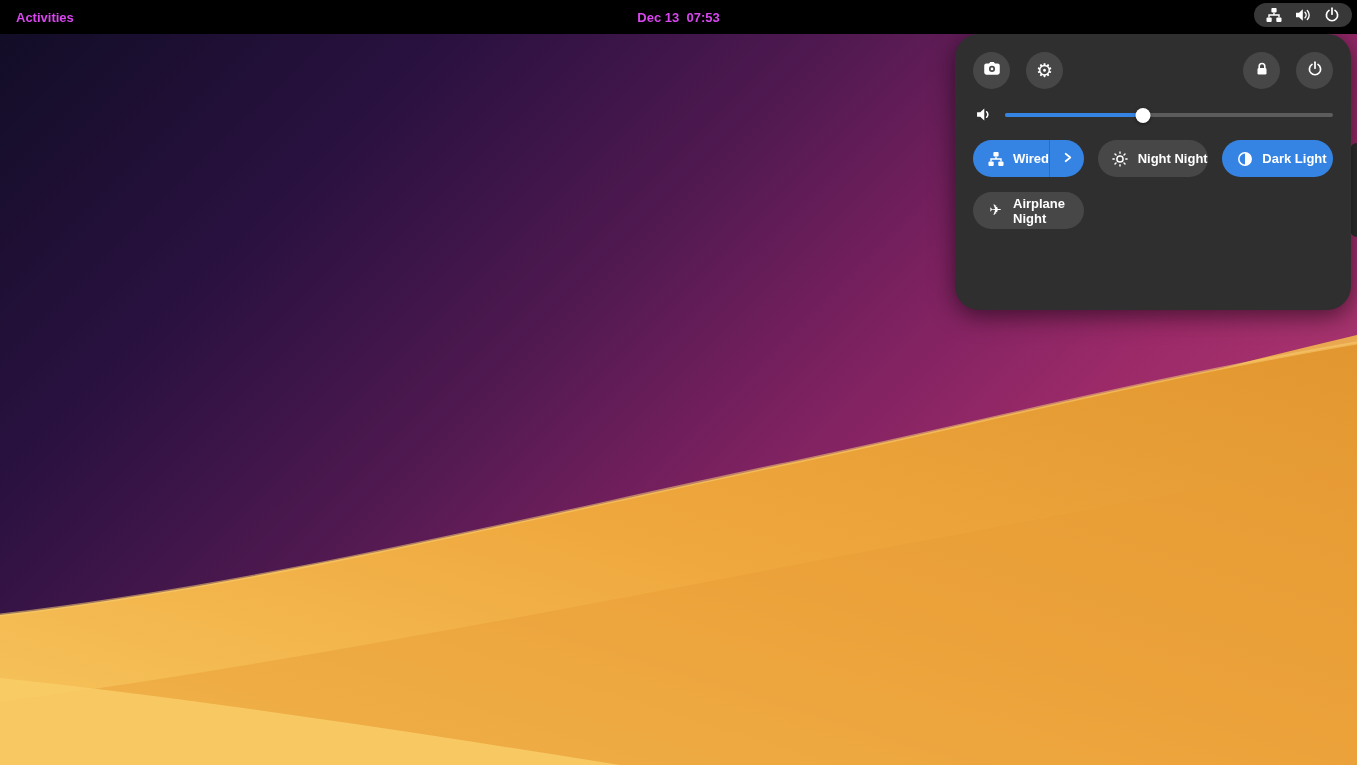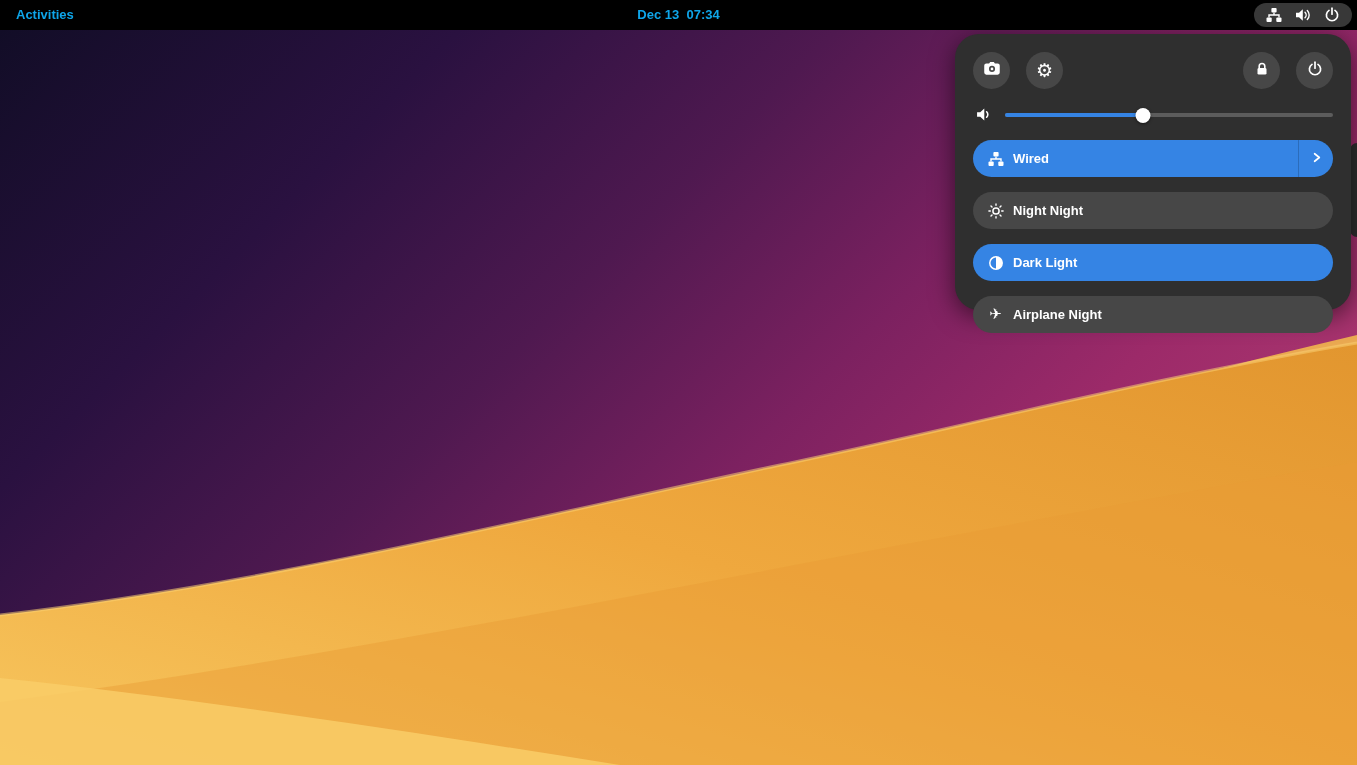--- a/index.html
+++ b/index.html
@@ -18,22 +18,22 @@
 
   
   .wallpaper{
     position:absolute;left:0;top:30px;right:0;bottom:0;
     background:linear-gradient(135deg,#120d27 0%,#2a1140 22%,#4f1950 40%,#7c2160 56%,#9c2a69 70%,#b03b72 88%,#bb4a78 100%);
   }
   .wallpaper svg{position:absolute;inset:0;width:100%;height:100%;}
 
   
   .topbar{
-    position:absolute;left:0;top:0;width:100%;height:29px;
-    background:#000;color:#0ea5e9;
+    position:absolute;left:0;top:0;width:100%;height:34px;
+    background:#000;color:#d946ef;
     display:flex;align-items:center;
     font-size:13px;font-weight:700;
     z-index:30;
   }
   .activities{padding:0 16px;height:100%;display:flex;align-items:center;cursor:pointer;}
   .clock{
     position:absolute;left:50%;transform:translateX(-50%);
     white-space:pre;cursor:pointer;
   }
   .status-pill{
@@ -77,21 +77,21 @@
     background:var(--accent);width:40%;
   }
   .slider-knob{
     position:absolute;top:1px;width:15px;height:15px;border-radius:50%;
     background:#fff;transform:translateX(-50%);
     box-shadow:0 1px 3px rgba(0,0,0,.5);
   }
 
   .toggle-grid{
     margin-top:17px;
-    display:grid;grid-template-columns:1fr;
+    display:grid;grid-template-columns:1fr 1fr 1fr;
     column-gap:14px;row-gap:15px;
   }
   .toggle{
     height:37px;border-radius:19px;
     background:var(--btn-bg);
     display:flex;align-items:center;
     color:#fff;font-size:13px;font-weight:700;
     border:none;cursor:pointer;overflow:hidden;
     padding:0;
   }
@@ -136,21 +136,21 @@
       <path d="M0,585 C260,555 520,490 780,435 C950,400 1150,348 1357,313" fill="none" stroke="#f9d071" stroke-width="3" opacity="0.55"></path>
 
       <path d="M0,672 C300,632 620,568 900,515 C1100,478 1250,450 1357,432 L1357,735 L0,735 Z" fill="#e89c35" opacity="0.45"></path>
 
       <path d="M0,648 C190,668 400,700 620,735 L0,735 Z" fill="#f9cc67" opacity="0.85"></path>
     </svg>
   </div>
 
   <div class="topbar">
     <div class="activities">Activities</div>
-    <div class="clock">Dec 13  07:34</div>
+    <div class="clock">Dec 13  07:53</div>
     <div class="status-pill">
       <span>
         <svg width="16" height="16" viewBox="0 0 16 16">
           <rect x="5.4" y="1" width="5.2" height="4.6" rx="1" fill="#fff"></rect>
           <path d="M8,5.6 V8 M3,10.4 V8 H13 V10.4" fill="none" stroke="#fff" stroke-width="1.4"></path>
           <rect x="0.5" y="10.4" width="5.2" height="4.6" rx="1" fill="#fff"></rect>
           <rect x="10.3" y="10.4" width="5.2" height="4.6" rx="1" fill="#fff"></rect>
         </svg>
       </span>
       <span>

